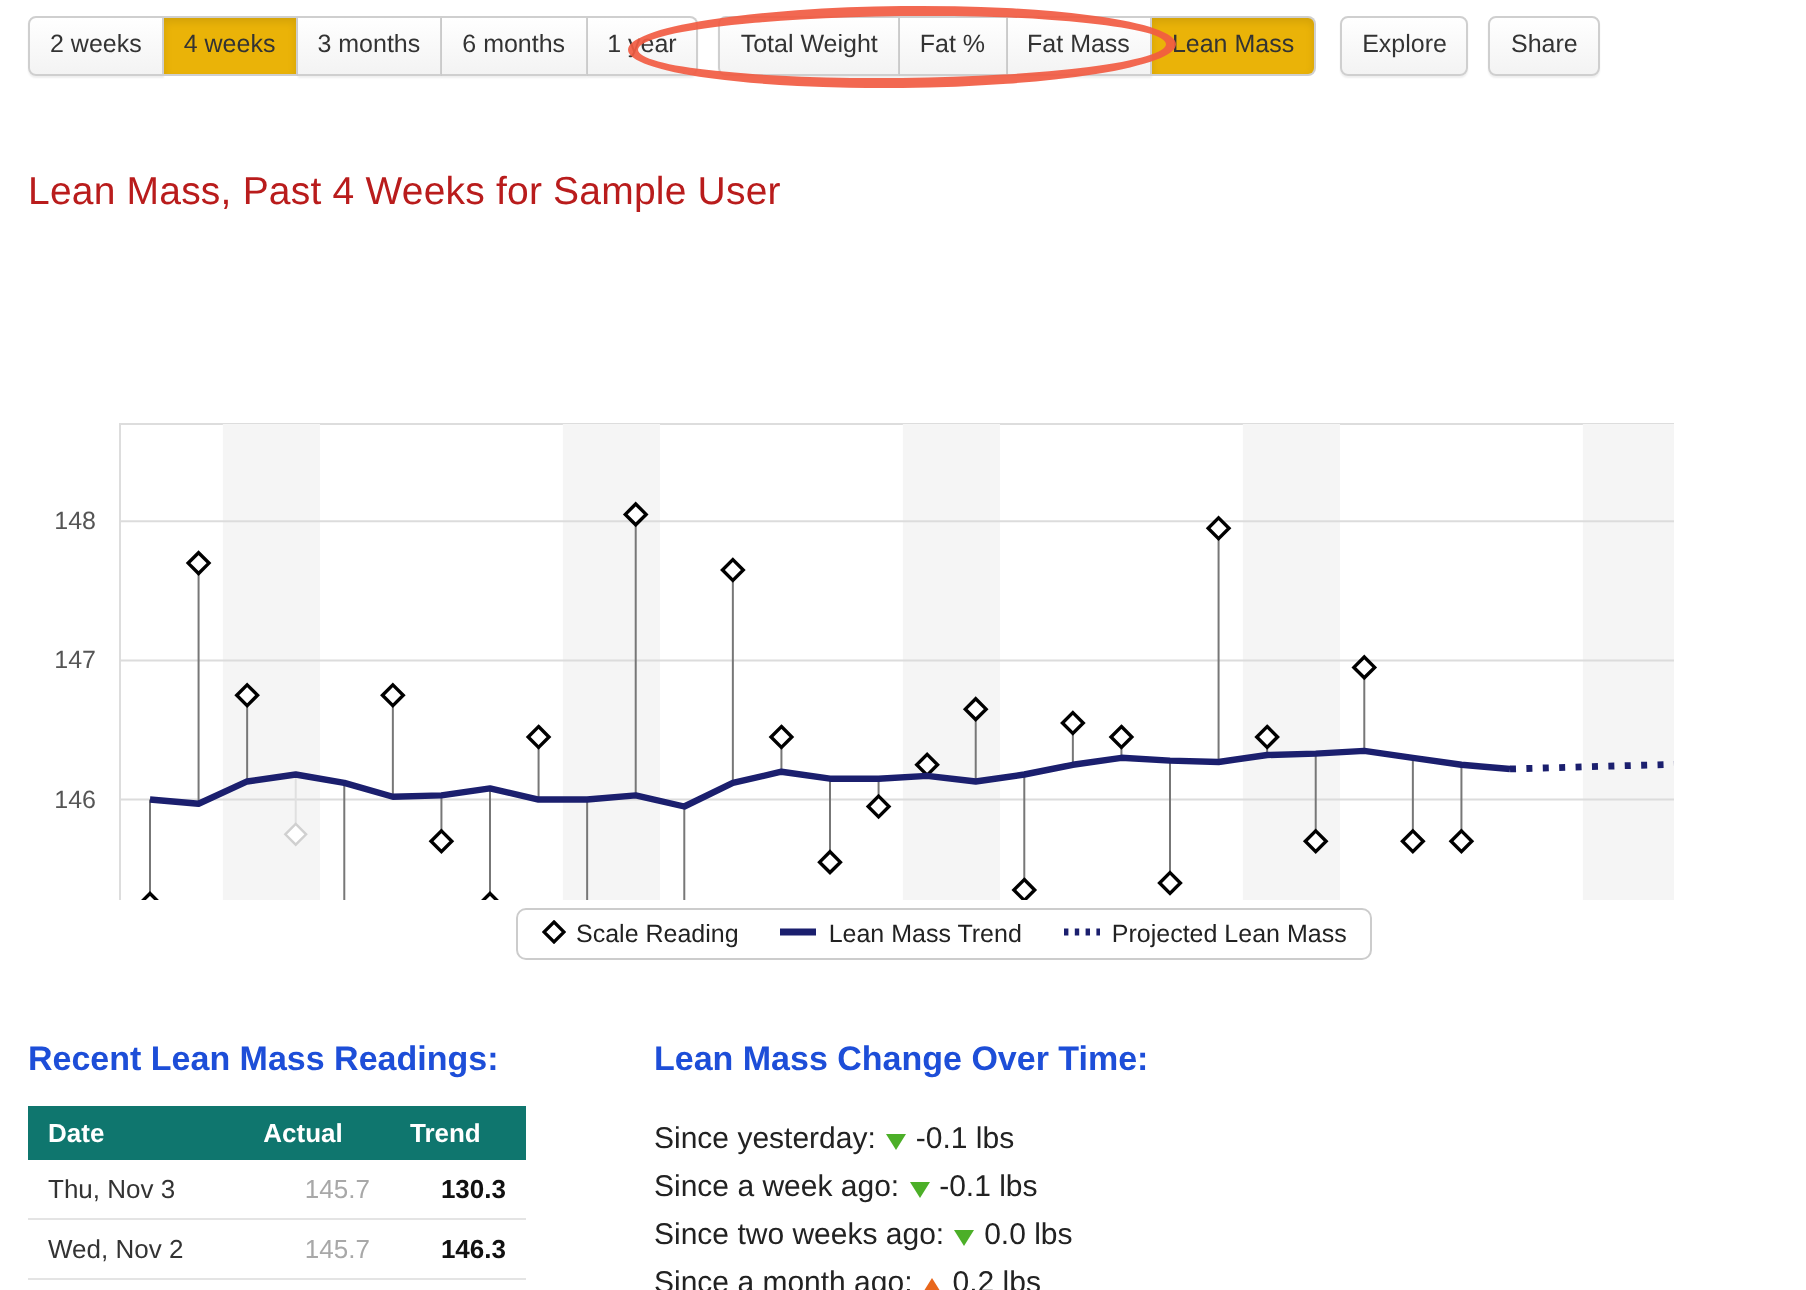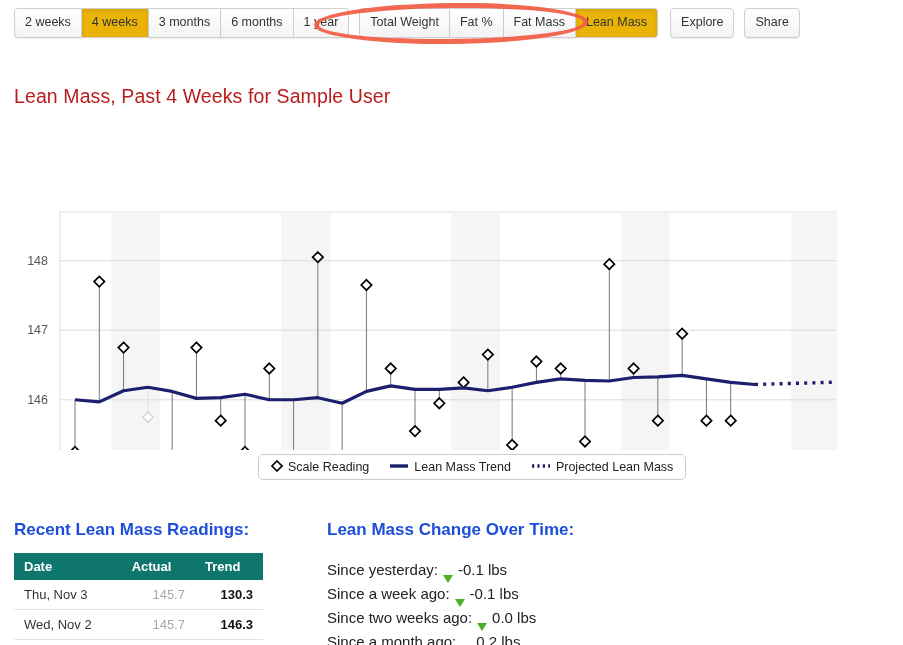--- a/index.html
+++ b/index.html
@@ -140,21 +140,21 @@
   #readings-table td.trend  { text-align: right; color: #111111; font-weight: bold; }
 
   #changes-list {
     position: absolute;
     left: 327px;
     top: 558px;
     font-size: 15px;
     color: #222222;
     line-height: 24px;
   }
-  .change-row { display: flex; align-items: flex-end; gap: 5px; white-space: nowrap; }
+  .change-row { display: flex; align-items: center; gap: 5px; white-space: nowrap; }
   .arrow-down, .arrow-up {
     display: inline-block;
     width: 0; height: 0;
     position: relative;
     top: 1px;
   }
   .arrow-down {
     border-left: 5px solid transparent;
     border-right: 5px solid transparent;
     border-top: 8px solid #4caf28;

